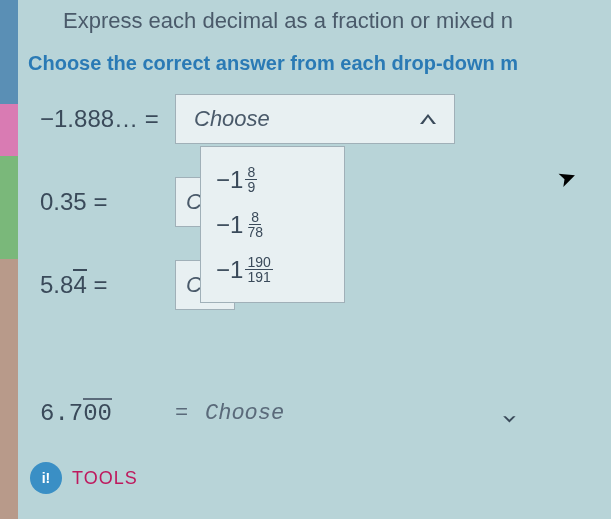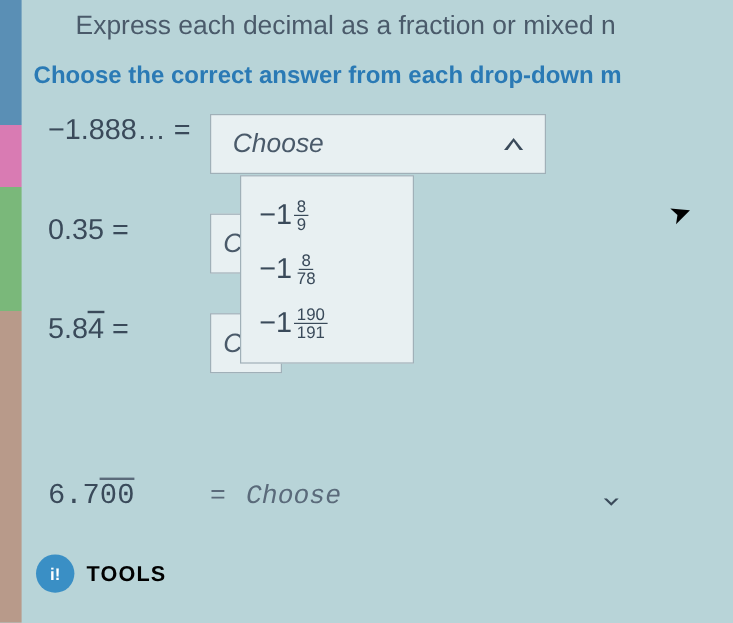--- a/index.html
+++ b/index.html
@@ -45,21 +45,21 @@
       font-weight: bold;
     }
     .problem-area {
       position: absolute;
       top: 95px;
       left: 40px;
       right: 20px;
     }
     .problem-row {
       display: flex;
-      align-items: flex-start;
+      align-items: center;
       margin-bottom: 35px;
       height: 48px;
     }
     .decimal-label {
       color: #3a4a5a;
       font-size: 24px;
       width: 135px;
     }
     .dropdown-box {
       background: #e8f0f2;
@@ -198,23 +198,23 @@
       background: #3a8fc5;
       border-radius: 50%;
       display: flex;
       align-items: center;
       justify-content: center;
       color: #fff;
       font-weight: bold;
       font-size: 14px;
     }
     .tools-label {
-      color: #000000;
+      color: #be185d;
       font-size: 18px;
-      font-weight: bold;
+      font-weight: normal;
       letter-spacing: 1px;
     }
     .chevron-row4 {
       margin-left: 220px;
     }
   </style>
 </head>
 <body>
 
 <div class="sidebar-bar"></div>

